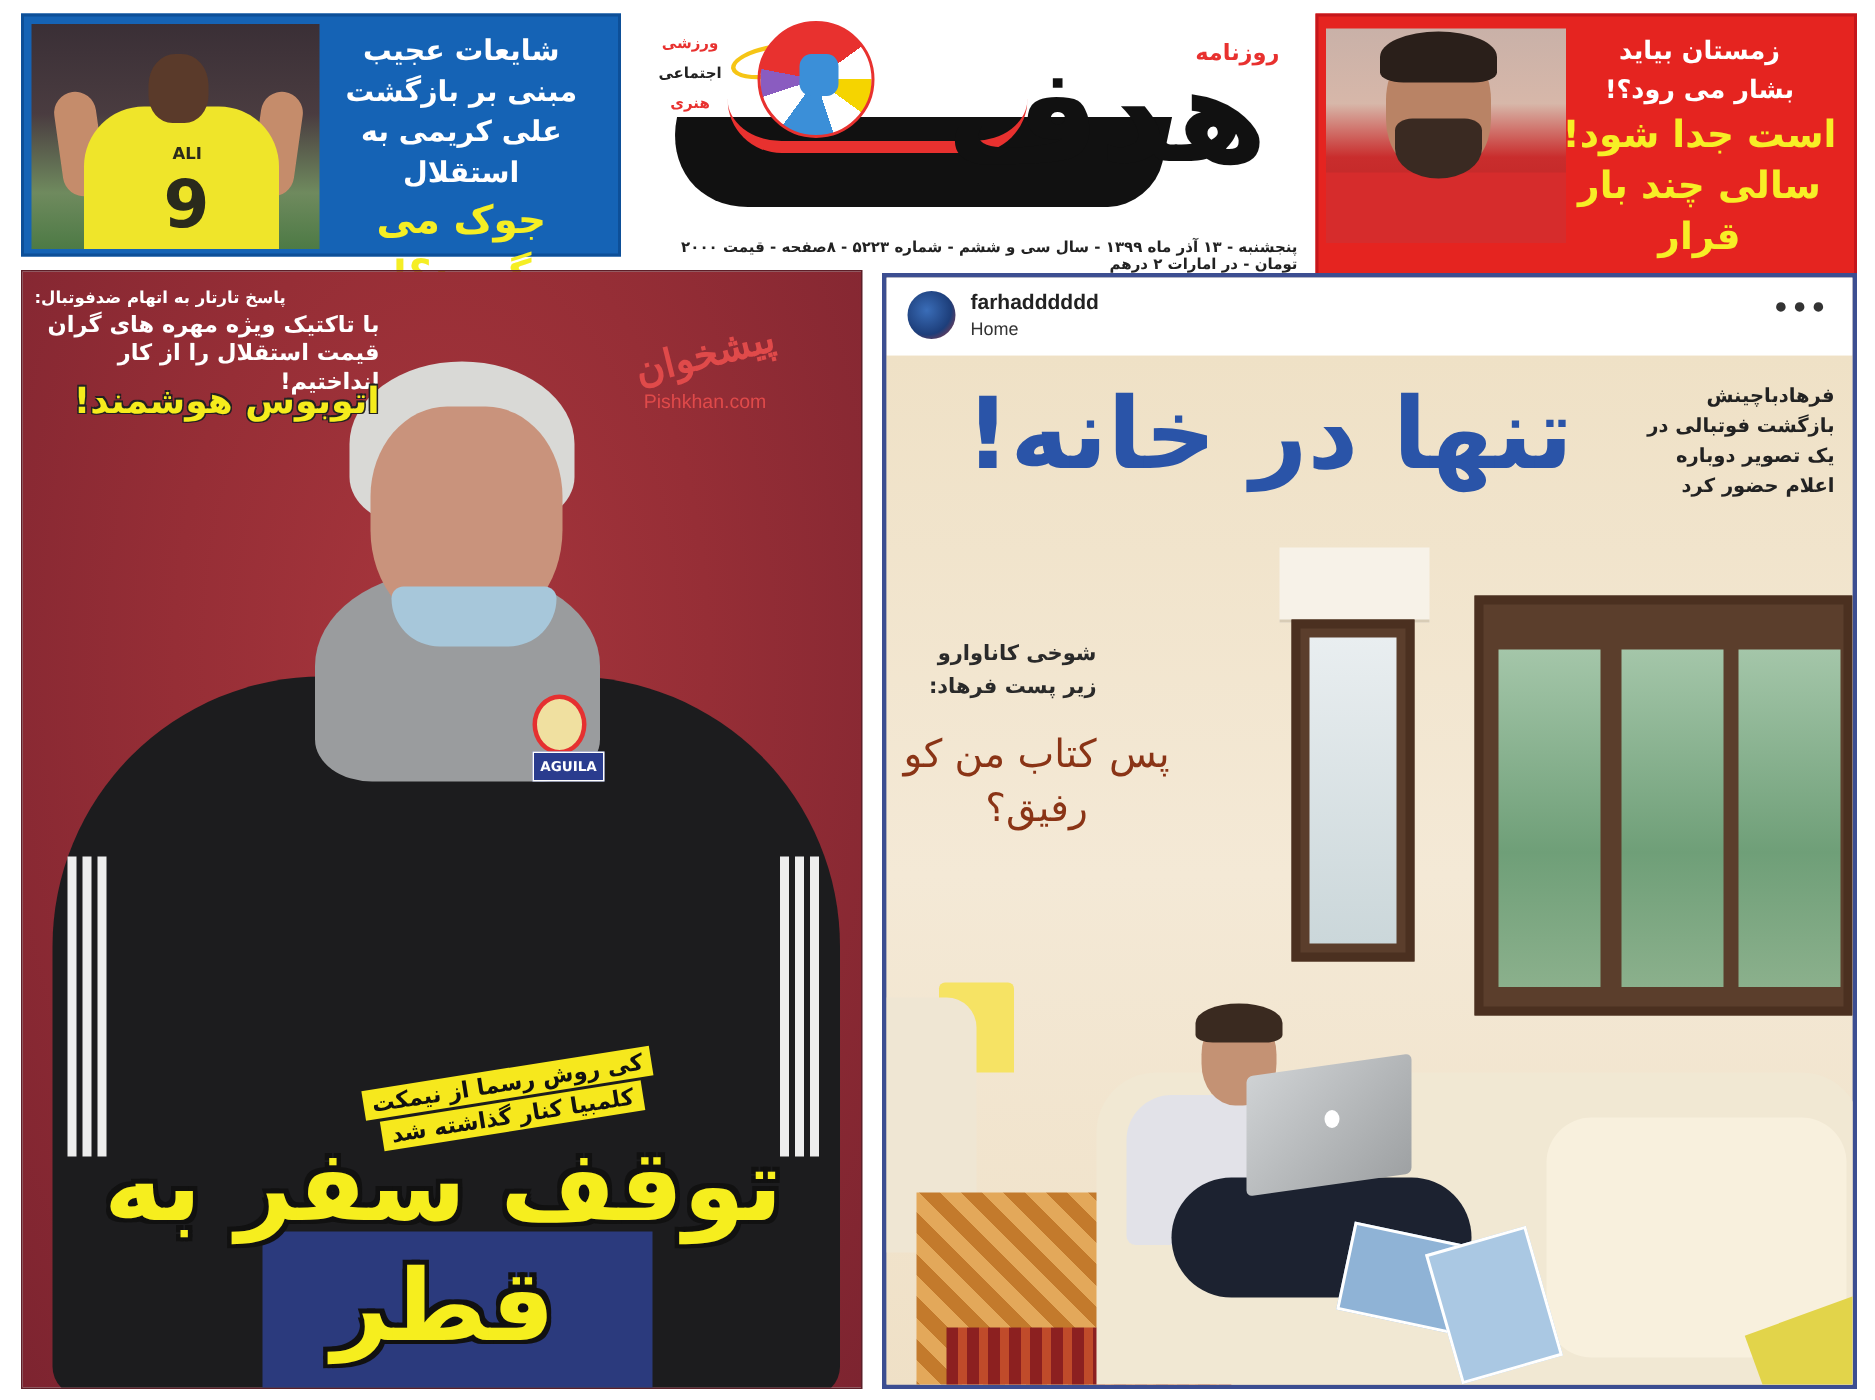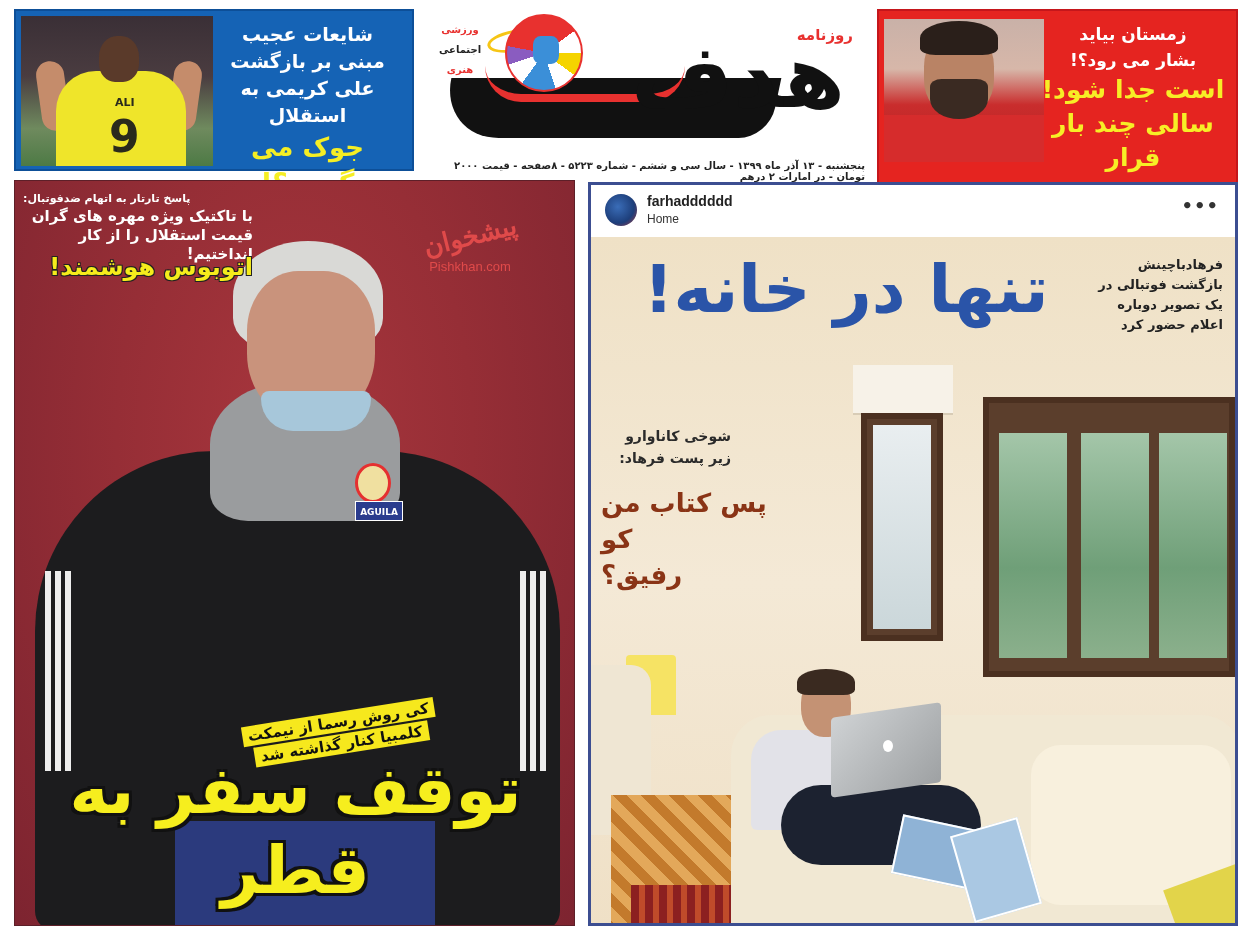--- a/index.html
+++ b/index.html
@@ -155,21 +155,21 @@
   .man-legs { position:absolute; left: 190px; top: 600px; width: 200px; height: 80px; background:#1c2230; border-radius: 40px; }
   .books { position:absolute; left: 305px; top: 638px; width: 90px; height: 60px; background:#8fb3d6; border: 2px solid #fff; transform: rotate(12deg); }
   .books2 { position:absolute; left: 370px; top: 640px; width: 70px; height: 90px; background:#aac8e3; border: 2px solid #fff; transform: rotate(-16deg); }
 
   .pr-hl {
     position:absolute; left: 20px; top: 60px; width: 470px; text-align: center; direction: rtl;
     color:#2a54a8; font-weight: bold; font-size: 66px; line-height: 90px; letter-spacing: -1px;
   }
   .pr-side { position:absolute; right: 12px; top: 70px; width: 140px; direction: rtl; text-align: right; color:#222; font-weight: bold; font-size: 13px; line-height: 20px; }
   .pr-kicker { position:absolute; left: 10px; top: 240px; width: 130px; direction: rtl; text-align: right; color:#2a2a2a; font-weight: bold; font-size: 14px; line-height: 22px; }
-  .pr-quote { position:absolute; left: 10px; top: 300px; width: 180px; direction: rtl; text-align: left; color:#8a3416; font-weight: bold; font-size: 26px; line-height: 36px; }
+  .pr-quote { position:absolute; left: 10px; top: 300px; width: 180px; direction: rtl; text-align: center; color:#8a3416; font-weight: normal; font-size: 26px; line-height: 36px; }
 </style>
 </head>
 <body>
 
 <div id="teaser-left" class="abs">
   <div class="photo abs">
     <div class="player-arm-l"></div>
     <div class="player-arm-r"></div>
     <div class="player-yellow-body"></div>
     <div class="player-yellow-head"></div>

